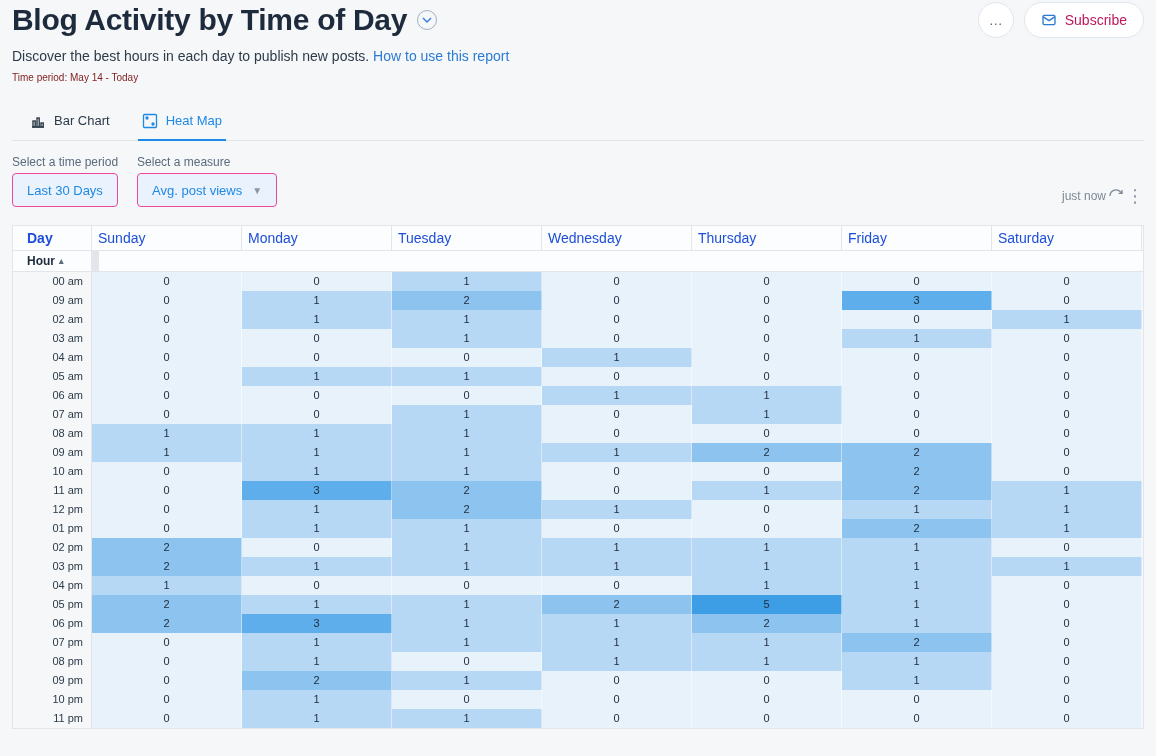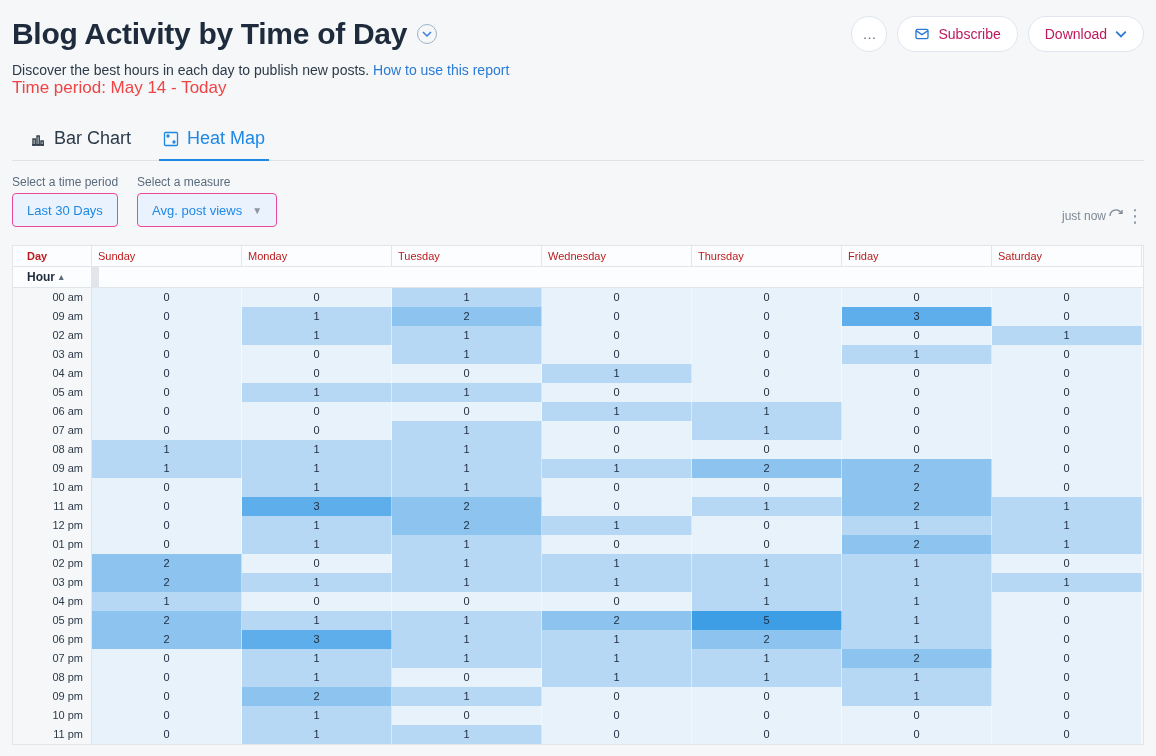--- a/index.html
+++ b/index.html
@@ -10,21 +10,21 @@
     font-size: 13px;
     width: 1156px;
     height: 756px;
     padding: 0 12px;
     overflow: hidden;
   }
   .header {
     display: flex;
     align-items: center;
     justify-content: space-between;
-    padding-top: 16px;
+    padding-top: 2px;
   }
   .title-wrap { display: flex; align-items: center; gap: 10px; }
   h1 {
     font-size: 30px;
     font-weight: 700;
     color: #1e2b3c;
     letter-spacing: -0.3px;
   }
   .title-caret {
     width: 20px; height: 20px;
@@ -52,35 +52,35 @@
   }
   .icon-btn { width: 36px; padding: 0; color: #5b6b7c; }
   .pill-btn svg { stroke: #2b7bd4; }
   .subtitle {
     margin-top: 10px;
     font-size: 14px;
     color: #2d3a48;
   }
   .subtitle a { color: #2b7bd4; text-decoration: none; }
   .timeperiod {
-    margin-top: 0;
-    font-size: 17px;
-    color: #ef4444;
+    margin-top: 8px;
+    font-size: 10px;
+    color: #7f1d1d;
   }
   .tabs {
     margin-top: 22px;
     border-bottom: 1px solid #e0e4e9;
     display: flex;
     gap: 24px;
     padding-left: 14px;
   }
   .tab {
-    display: flex; align-items: center; gap: 8px;
+    display: flex; align-items: flex-start; gap: 8px;
     padding: 8px 4px 10px;
-    font-size: 18px;
+    font-size: 13px;
     color: #2d3a48;
     cursor: pointer;
     border-bottom: 2px solid transparent;
     margin-bottom: -1px;
   }
   .tab.active { color: #1e88e5; border-bottom-color: #1e88e5; }
   .tab svg { width: 16px; height: 16px; }
   .controls {
     margin-top: 14px;
     display: flex;
@@ -122,22 +122,22 @@
   .heatmap {
     margin-top: 18px;
     border: 1px solid #e2e6ea;
     overflow: hidden;
   }
   .hm-header-row {
     display: flex;
     background: #fcfdfe;
     border-bottom: 1px solid #e2e6ea;
     font-weight: 700;
-    font-size: 11px;
-    color: #b91c1c;
+    font-size: 14px;
+    color: #1d4ed8;
   }
   .hm-header-row .hour-hdr {
     width: 79px;
     padding: 4px 8px 4px 14px;
     border-right: 1px solid #e2e6ea;
   }
   .hm-header-row .day-hdr {
     width: 150px;
     padding: 4px 6px;
     border-right: 1px solid #e2e6ea;
@@ -196,26 +196,20 @@
   </div>
   <div class="header-actions">
     <div class="icon-btn">…</div>
     <div class="pill-btn">
       <svg width="16" height="16" viewBox="0 0 24 24" fill="none" stroke-width="2">
           <rect x="3" y="5" width="18" height="14" rx="2"></rect>
           <path d="M3 7l9 6 9-6"></path>
         </svg>
       <span>Subscribe</span>
     </div>
-    <div class="pill-btn">
-      <span>Download</span>
-      <svg width="12" height="12" viewBox="0 0 10 10">
-          <path d="M1 3 L5 7 L9 3" fill="none" stroke="#2b7bd4" stroke-width="1.5"></path>
-        </svg>
-    </div>
   </div>
 </div>
 
 <div class="subtitle">
   <span>Discover the best hours in each day to publish new posts. </span><a href="#">How to use this report</a>
 </div>
 
 <div class="timeperiod">
   <span>Time period: </span><span>May 14 - Today</span>
 </div>

